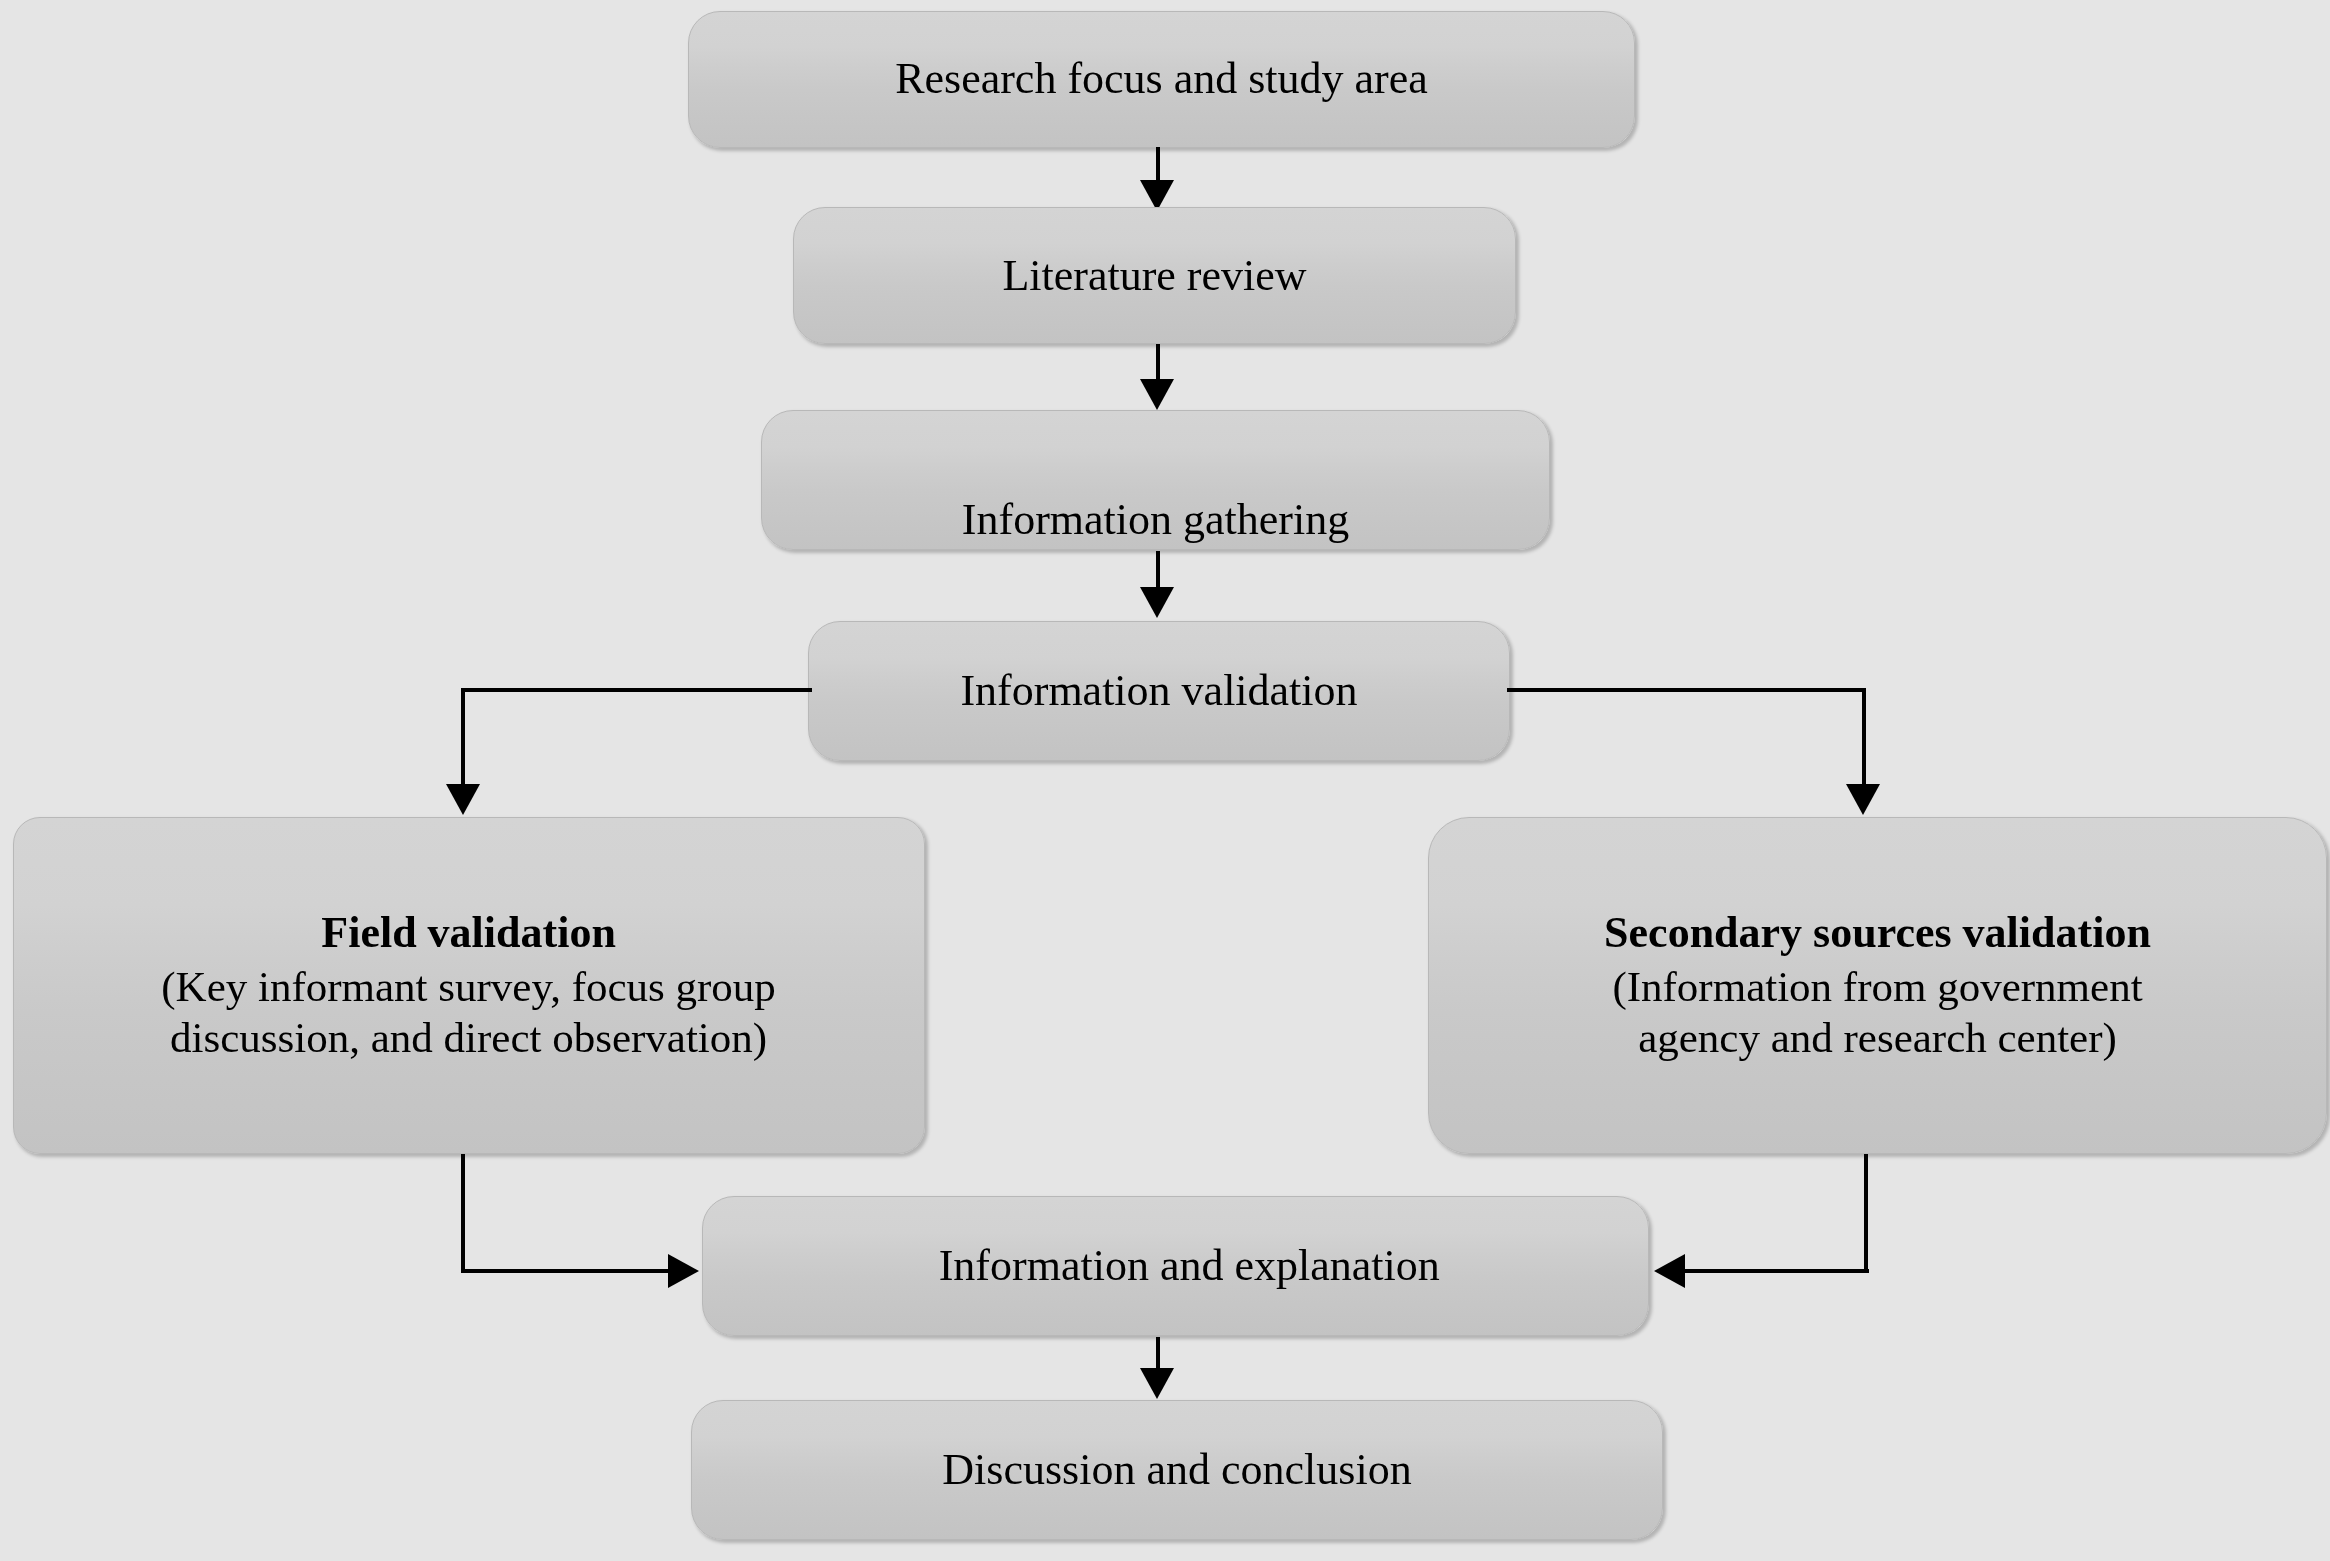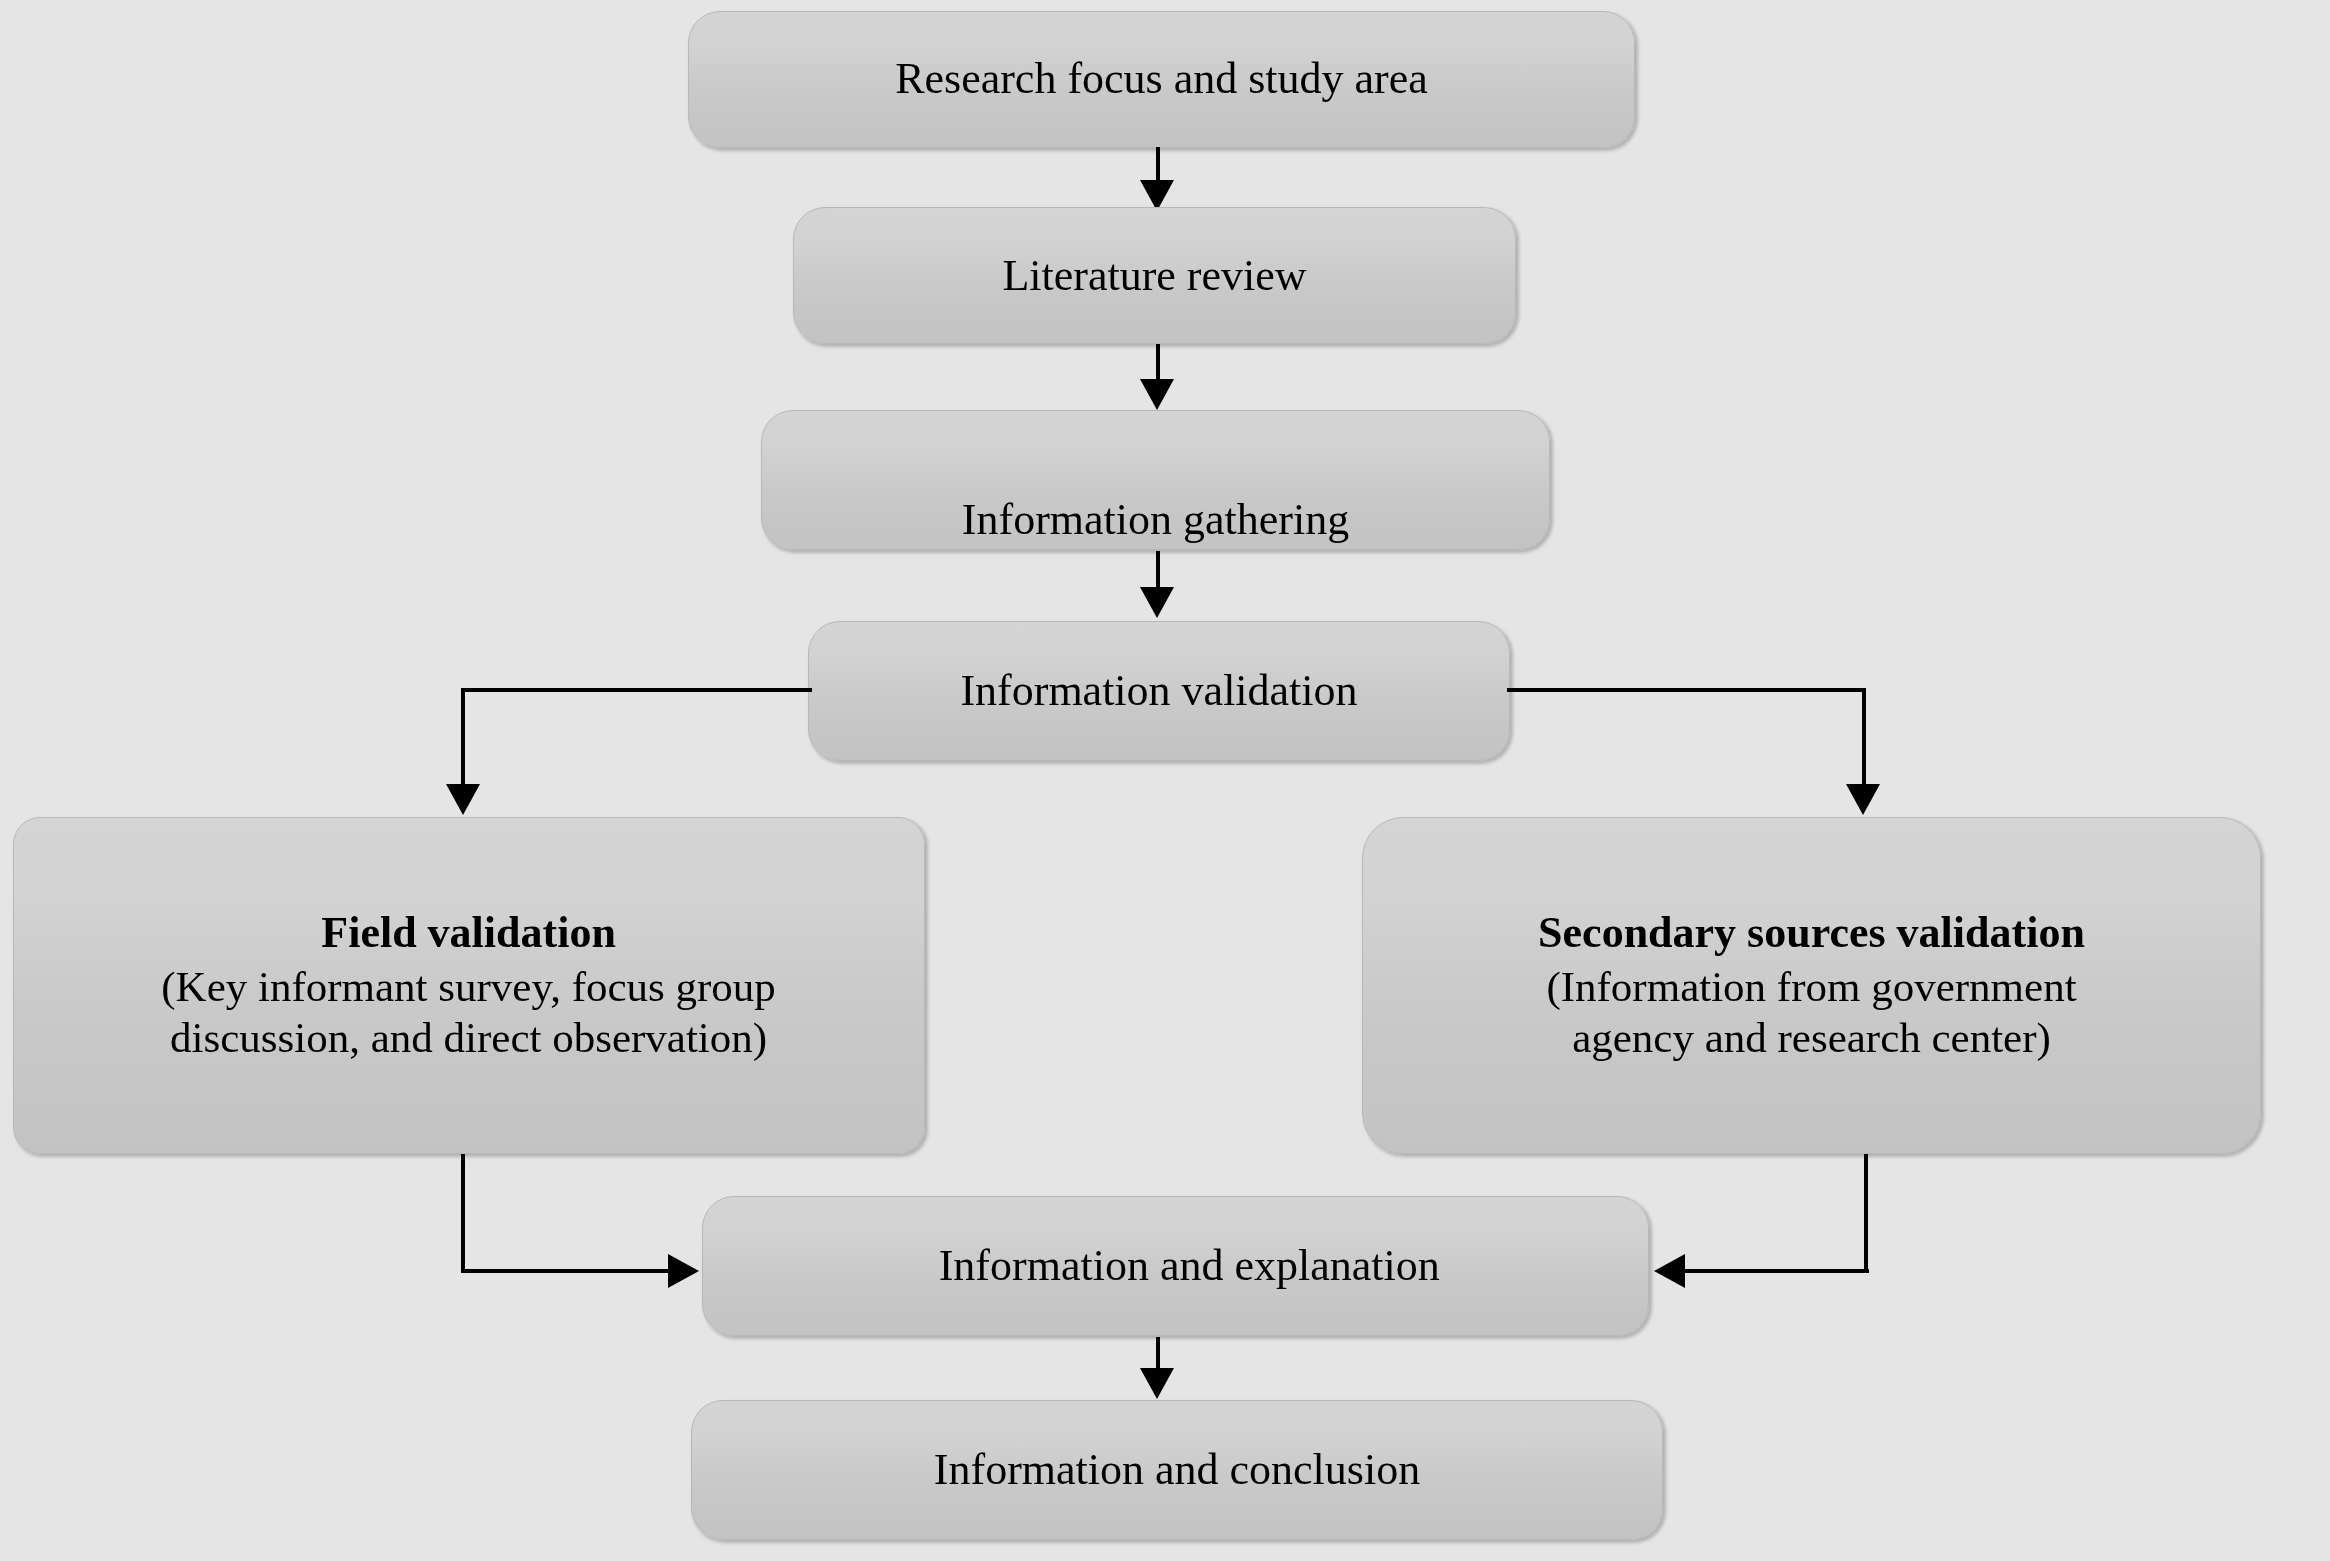--- a/index.html
+++ b/index.html
@@ -135,21 +135,21 @@
   <div class="arrow-down" style="left:1846px; top:784px;"></div>
 
   <div class="node dual" style="left:12.6px; top:817px; width:912px; height:337px; border-radius:27px;">
     <span class="txt">
       <span class="title-bold">Field validation</span>
       <span class="sub">(Key informant survey, focus group</span>
       <span class="sub">discussion, and direct observation)</span>
     </span>
   </div>
 
-  <div class="node dual" style="left:1362px; top:817px; width:899px; height:337px; border-radius:41px;">
+  <div class="node dual" style="left:1428px; top:817px; width:899px; height:337px; border-radius:41px;">
     <span class="txt">
       <span class="title-bold">Secondary sources validation</span>
       <span class="sub">(Information from government</span>
       <span class="sub">agency and research center)</span>
     </span>
   </div>
 
   <div class="vline" style="left:461px; top:1154px; height:119px;"></div>
   <div class="hline" style="left:461px; top:1269px; width:211px;"></div>
   <div class="arrow-right" style="left:668px; top:1254px;"></div>
@@ -159,17 +159,17 @@
   <div class="arrow-left" style="left:1654px; top:1254px;"></div>
 
   <div class="node single" style="left:702px; top:1196px; width:947px; height:140px;padding-left:40px;">
     <span class="txt">Information and explanation</span>
   </div>
 
   <div class="vline" style="left:1156px; top:1337px; height:44px;"></div>
   <div class="arrow-down" style="left:1140px; top:1368px;"></div>
 
   <div class="node single" style="left:691px; top:1400px; width:972px; height:140px;">
-    <span class="txt">Information and conclusion</span>
+    <span class="txt">Discussion and conclusion</span>
   </div>
 
 </div>
 
 
 </body></html>

